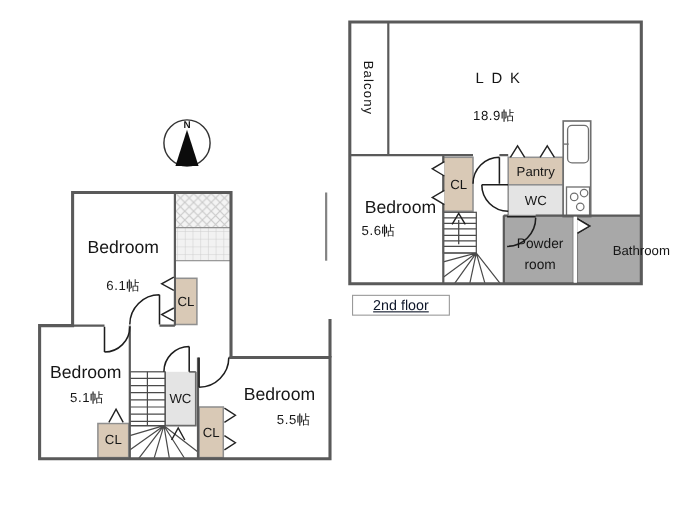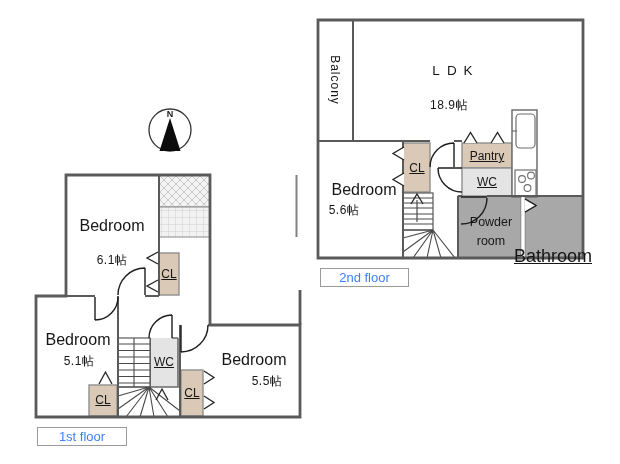--- a/index.html
+++ b/index.html
@@ -5,28 +5,28 @@
   html,body{margin:0;padding:0;background:#fff;}
   #canvas{
     position:relative;width:620px;height:464px;background:#ffffff;
     font-family:"Liberation Sans","DejaVu Sans",sans-serif;color:#111;overflow:hidden;
   }
   #plan-svg{position:absolute;left:0;top:0;}
   .lb{position:absolute;transform:translate(-50%,-50%);white-space:nowrap;
       color:#161616;line-height:1;}
   .name{font-size:16px;}
   .area{font-size:12px;letter-spacing:.5px;}
-  .small{font-size:12px;text-decoration:underline;}
+  .small{font-size:12px;}
   .ldk-name{font-size:13.5px;letter-spacing:7px;margin-left:7px;}
   .rot90{transform:translate(-50%,-50%) rotate(90deg);font-size:12px;letter-spacing:1px;}
   .wrap{white-space:normal;width:64px;text-align:center;line-height:1.55;font-size:12.5px;}
   .floor-title{
     position:absolute;border:1px solid #9a9a9a;background:#fff;
     display:flex;align-items:center;justify-content:center;
-    font-size:13px;color:#3b82f6;
+    font-size:13px;color:#0f172a;text-decoration:underline;
   }
   .north{font-size:9px;font-weight:bold;}
 </style>
 </head>
 <body>
 
 <div id="canvas">
 
   <svg id="plan-svg" width="620" height="464" viewBox="0 0 620 464">
     <defs>
@@ -153,27 +153,26 @@
   <div class="lb name" style="left:112px;top:226px;">Bedroom</div>
   <div class="lb area" style="left:112px;top:260px;">6.1帖</div>
   <div class="lb name" style="left:78px;top:340px;">Bedroom</div>
   <div class="lb area" style="left:79px;top:361px;">5.1帖</div>
   <div class="lb name" style="left:254px;top:360px;">Bedroom</div>
   <div class="lb area" style="left:267px;top:381px;">5.5帖</div>
   <div class="lb small" style="left:164px;top:362px;">WC</div>
   <div class="lb small" style="left:169px;top:274px;">CL</div>
   <div class="lb small" style="left:103px;top:400px;">CL</div>
   <div class="lb small" style="left:192px;top:393px;">CL</div>
-  <div class="floor-title" style="left:37px;top:427px;width:88px;height:17px;">1st floor</div>
 
   <div class="lb rot90" style="left:335px;top:80px;">Balcony</div>
   <div class="lb ldk-name" style="left:449px;top:71px;text-align:right;">LDK</div>
   <div class="lb area" style="left:449px;top:105px;">18.9帖</div>
   <div class="lb name" style="left:364px;top:190px;">Bedroom</div>
   <div class="lb area" style="left:344px;top:210px;">5.6帖</div>
   <div class="lb small" style="left:417px;top:168px;">CL</div>
   <div class="lb small" style="left:487px;top:156px;">Pantry</div>
   <div class="lb small" style="left:487px;top:182px;">WC</div>
   <div class="lb wrap" style="left:491px;top:232px;">Powder room</div>
-  <div class="lb small" style="left:553px;top:228px;font-size:18px;margin-top:28px;">Bathroom</div>
+  <div class="lb small" style="left:583px;top:228px;font-size:12px;">Bathroom</div>
   <div class="floor-title" style="left:320px;top:268px;width:87px;height:17px;">2nd floor</div>
 
 </div>
 
 </body></html>

